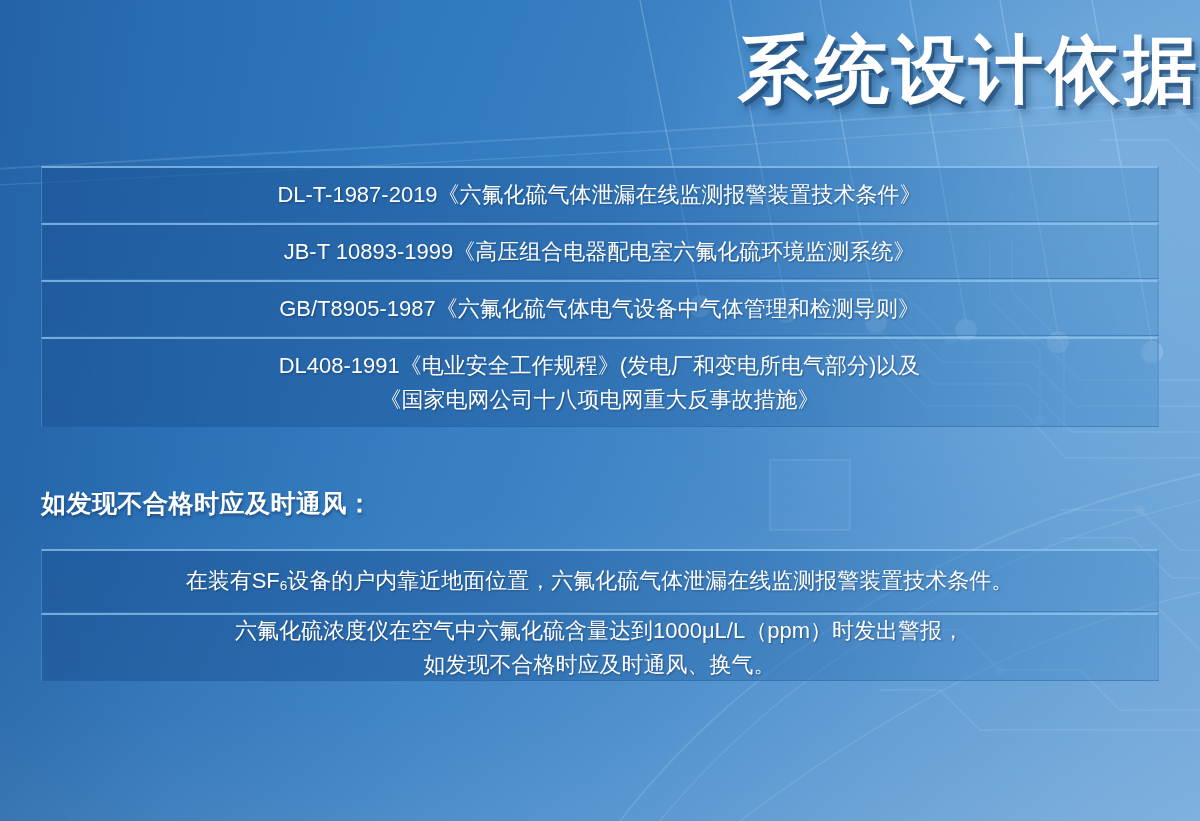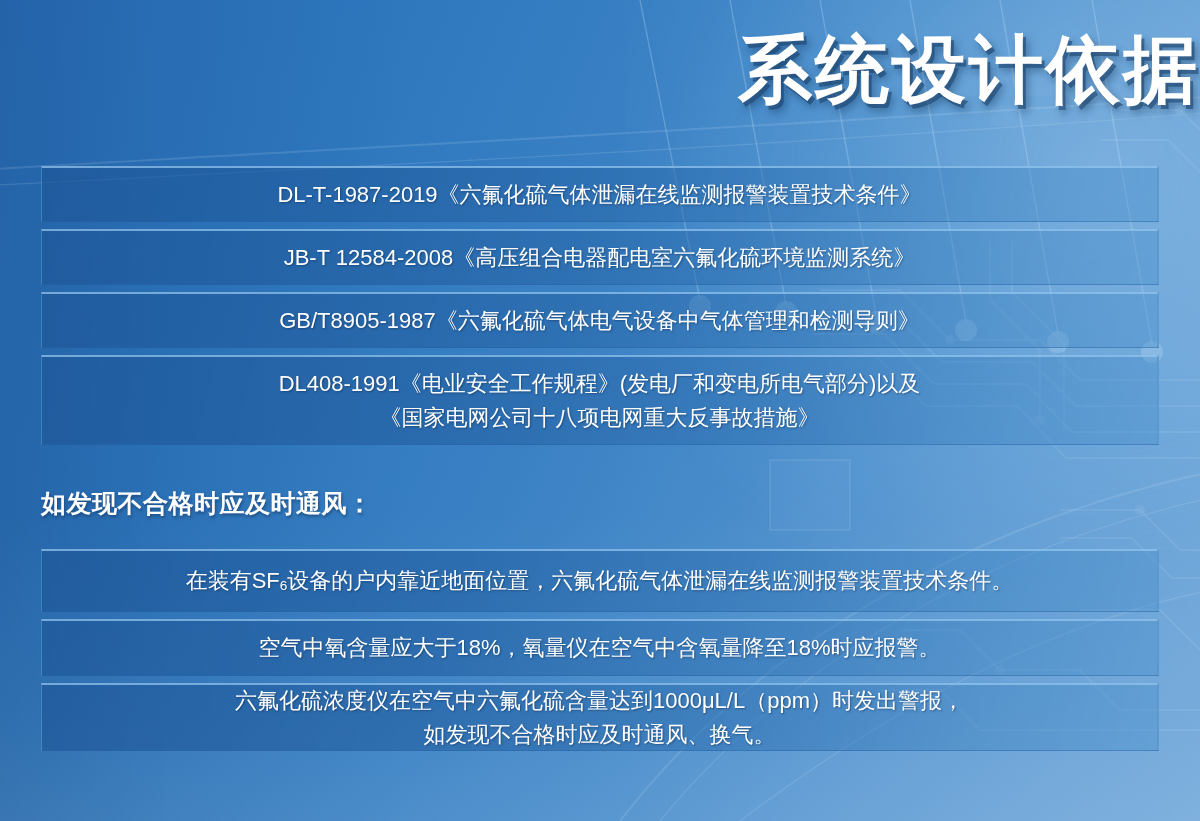--- a/index.html
+++ b/index.html
@@ -137,21 +137,21 @@
     border-top: 2px solid rgba(150,200,240,0.72);
     border-right: 2px solid rgba(120,180,230,0.55);
     border-bottom: 1px solid rgba(40,100,165,0.45);
     border-left: 1px solid rgba(90,160,215,0.25);
     display: flex;
     align-items: center;
     justify-content: center;
     color: #ffffff;
     text-align: center;
     text-shadow: 1px 1px 2px rgba(16,48,88,0.55);
-    margin-bottom: 7px;
+    margin-bottom: 1px;
   }
   .band:last-child { margin-bottom: 0; }
 
   .band-text {
     font-size: 22px;
     line-height: 34px;
     padding: 0 18px;
     white-space: pre-line;
   }
   .band-text sub {
@@ -259,21 +259,21 @@
 
     <div class="page-title">系统设计依据</div>
 
     <div class="band-list upper">
 
       <div class="band h-56">
         <div class="band-text">DL-T-1987-2019《六氟化硫气体泄漏在线监测报警装置技术条件》</div>
       </div>
 
       <div class="band h-56">
-        <div class="band-text">JB-T 12584-2008《高压组合电器配电室六氟化硫环境监测系统》</div>
+        <div class="band-text">JB-T 10893-1999《高压组合电器配电室六氟化硫环境监测系统》</div>
       </div>
 
       <div class="band h-56">
         <div class="band-text">GB/T8905-1987《六氟化硫气体电气设备中气体管理和检测导则》</div>
       </div>
 
       <div class="band h-90">
         <div class="band-text">DL408-1991《电业安全工作规程》(发电厂和变电所电气部分)以及
 《国家电网公司十八项电网重大反事故措施》</div>
       </div>
@@ -281,23 +281,20 @@
     </div>
 
     <div class="section-note">如发现不合格时应及时通风：</div>
 
     <div class="band-list lower">
 
       <div class="band h-63">
         <div class="band-text"><span>在装有SF</span><sub>6</sub><span>设备的户内靠近地面位置，六氟化硫气体泄漏在线监测报警装置技术条件。</span></div>
       </div>
 
-      <div class="band h-57">
-        <div class="band-text">空气中氧含量应大于18%，氧量仪在空气中含氧量降至18%时应报警。</div>
-      </div>
 
       <div class="band h-96">
         <div class="band-text">六氟化硫浓度仪在空气中六氟化硫含量达到1000μL/L（ppm）时发出警报，
 如发现不合格时应及时通风、换气。</div>
       </div>
 
     </div>
 
   </div>
 </div>

